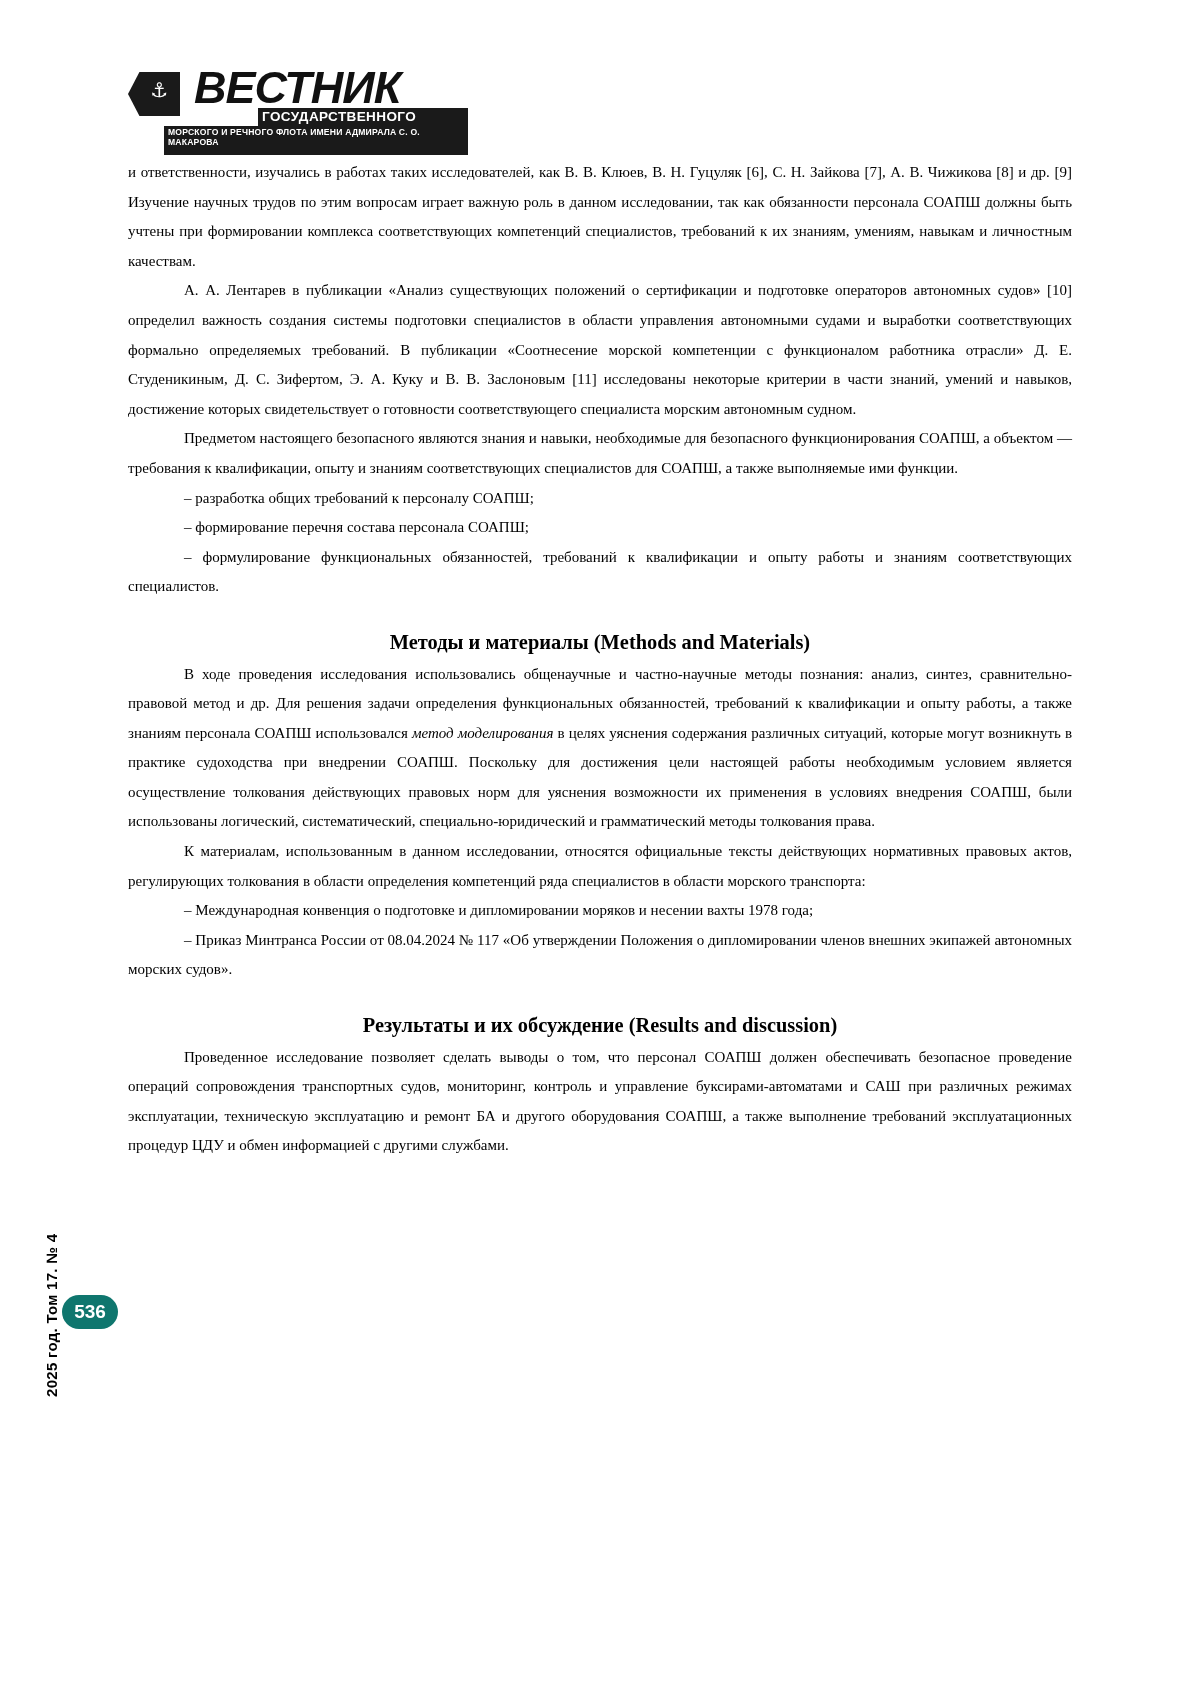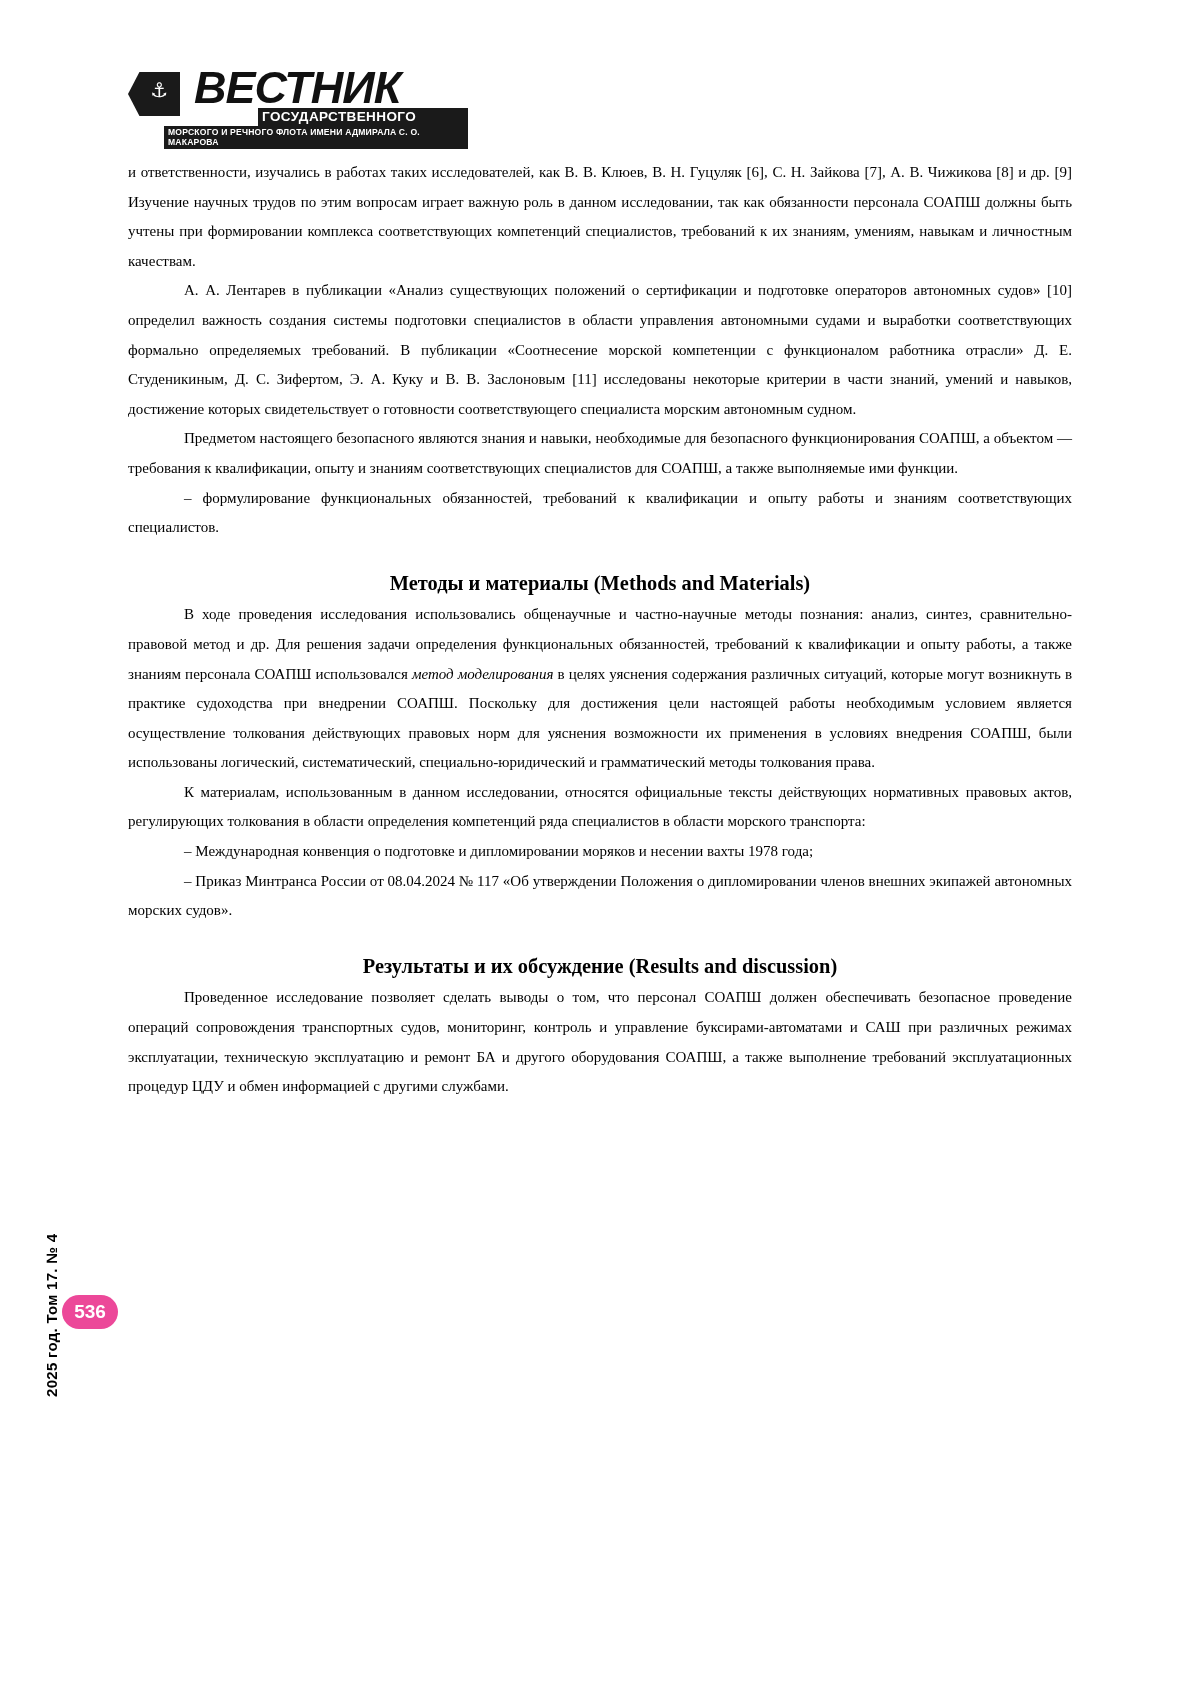--- a/index.html
+++ b/index.html
@@ -69,21 +69,21 @@
   .mast-sub2 {
     position: absolute;
     left: 36px;
     top: 68px;
     font-family: "Liberation Sans", sans-serif;
     font-weight: bold;
     font-size: 8.6px;
     letter-spacing: 0.2px;
     color: #ffffff;
     background: #1a1a1a;
-    padding: 1px 4px 2px 4px;
+    padding: 1px 4px 8px 4px;
   }
 
   
   .side-issue {
     position: absolute;
     left: 60px;
     bottom: 300px;
     transform-origin: left bottom;
     transform: rotate(-90deg);
     white-space: nowrap;
@@ -93,21 +93,21 @@
     letter-spacing: 0.3px;
     color: #000000;
   }
   .page-number {
     position: absolute;
     left: 62px;
     top: 1295px;
     width: 56px;
     height: 34px;
     border-radius: 17px;
-    background: #ec4899;
+    background: #0f766e;
     color: #ffffff;
     font-family: "Liberation Sans", sans-serif;
     font-weight: bold;
     font-size: 19px;
     display: flex;
     align-items: center;
     justify-content: center;
   }
 
   
@@ -160,20 +160,22 @@
 
   <div class="content">
 
     <p>и ответственности, изучались в работах таких исследователей, как В. В. Клюев, В. Н. Гуцуляк [6], С. Н. Зайкова [7], А. В. Чижикова [8] и др. [9] Изучение научных трудов по этим вопросам играет важную роль в данном исследовании, так как обязанности персонала СОАПШ должны быть учтены при формировании комплекса соответствующих компетенций специалистов, требований к их знаниям, умениям, навыкам и личностным качествам.</p>
 
     <p class="ind">А. А. Лентарев в публикации «Анализ существующих положений о сертификации и подготовке операторов автономных судов» [10] определил важность создания системы подготовки специалистов в области управления автономными судами и выработки соответствующих формально определяемых требований. В публикации «Соотнесение морской компетенции с функционалом работника отрасли» Д. Е. Студеникиным, Д. С. Зифертом, Э. А. Куку и В. В. Заслоновым [11] исследованы некоторые критерии в части знаний, умений и навыков, достижение которых свидетельствует о готовности соответствующего специалиста морским автономным судном.</p>
 
     <p class="ind">Предметом настоящего безопасного являются знания и навыки, необходимые для безопасного функционирования СОАПШ, а объектом — требования к квалификации, опыту и знаниям соответствующих специалистов для СОАПШ, а также выполняемые ими функции.</p>
 
 
+    <p class="dash">– разработка общих требований к персоналу СОАПШ;</p>
+    <p class="dash">– формирование перечня состава персонала СОАПШ;</p>
     <p class="dash">– формулирование функциональных обязанностей, требований к квалификации и опыту работы и знаниям соответствующих специалистов.</p>
 
     <h2 class="section">Методы и материалы (Methods and Materials)</h2>
 
     <p class="ind"><span>В ходе проведения исследования использовались общенаучные и частно-научные методы познания: анализ, синтез, сравнительно-правовой метод и др. Для решения задачи определения функциональных обязанностей, требований к квалификации и опыту работы, а также знаниям персонала СОАПШ использовался </span><span class="it">метод моделирования</span><span> в целях уяснения содержания различных ситуаций, которые могут возникнуть в практике судоходства при внедрении СОАПШ. Поскольку для достижения цели настоящей работы необходимым условием является осуществление толкования действующих правовых норм для уяснения возможности их применения в условиях внедрения СОАПШ, были использованы логический, систематический, специально-юридический и грамматический методы толкования права.</span></p>
 
     <p class="ind">К материалам, использованным в данном исследовании, относятся официальные тексты действующих нормативных правовых актов, регулирующих толкования в области определения компетенций ряда специалистов в области морского транспорта:</p>
 
     <p class="dash">– Международная конвенция о подготовке и дипломировании моряков и несении вахты 1978 года;</p>
     <p class="dash">– Приказ Минтранса России от 08.04.2024 № 117 «Об утверждении Положения о дипломировании членов внешних экипажей автономных морских судов».</p>

